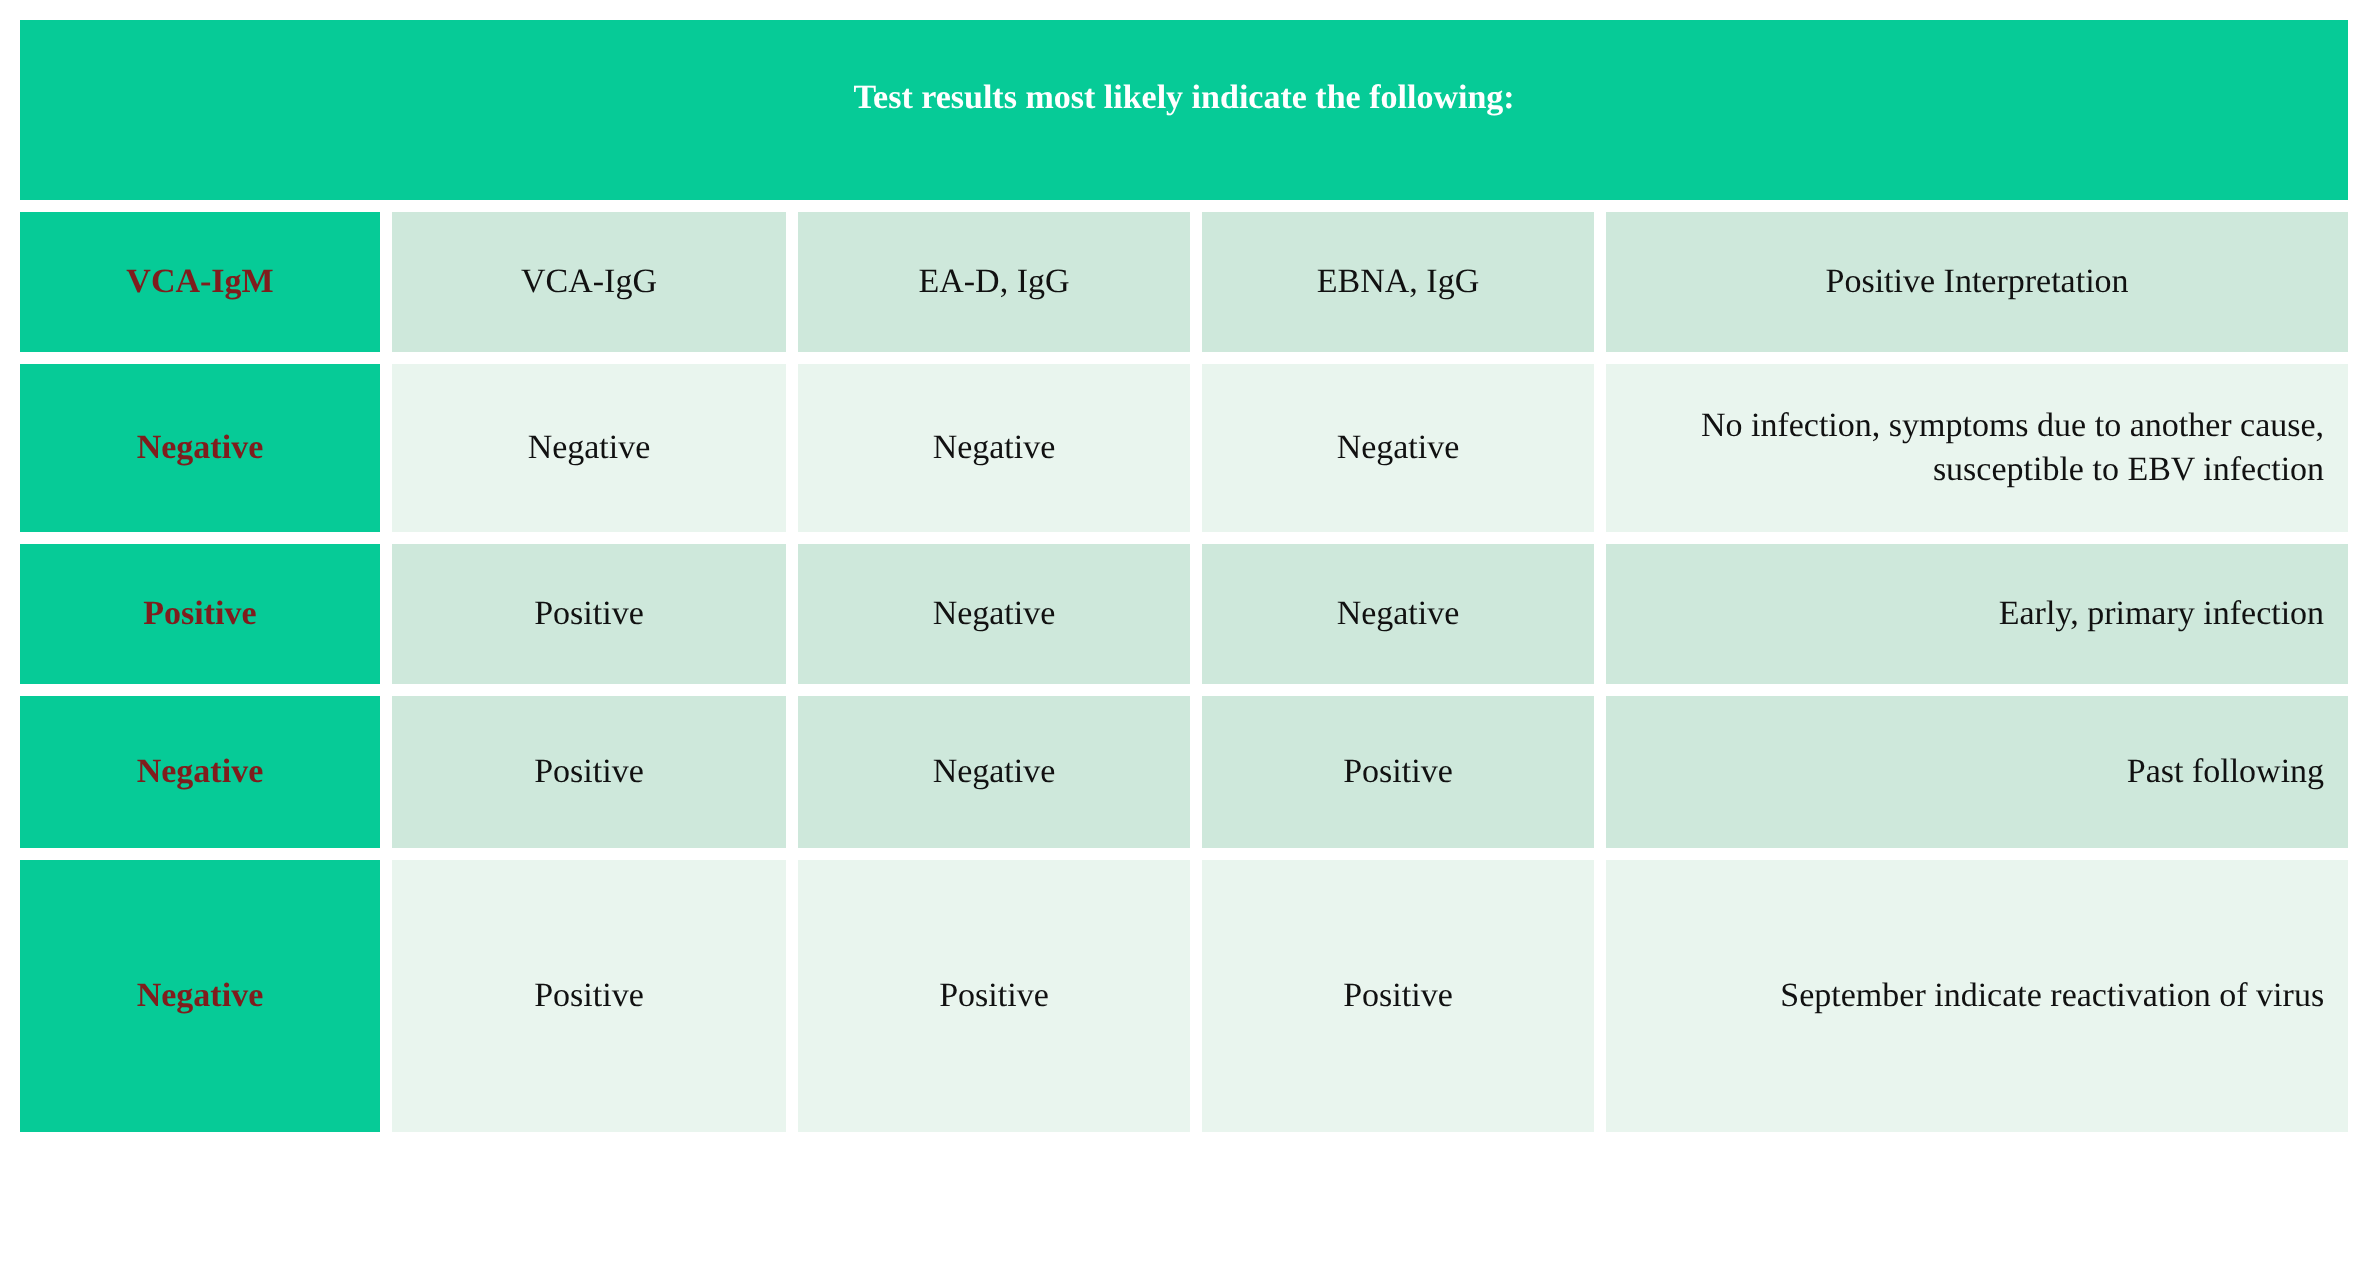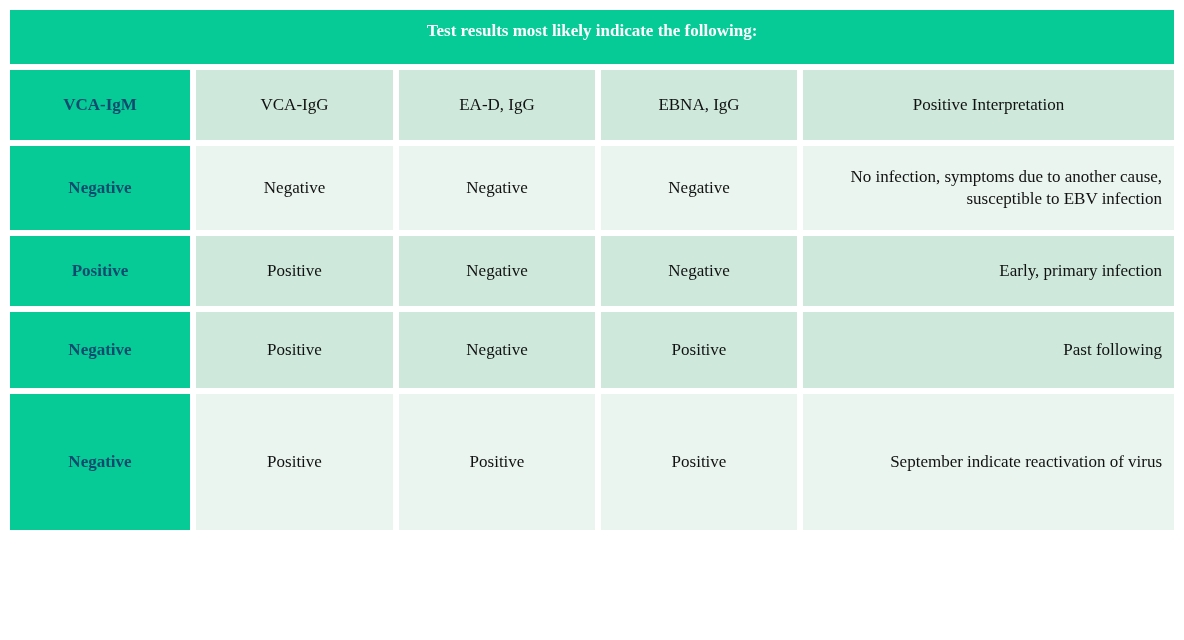--- a/index.html
+++ b/index.html
@@ -30,34 +30,34 @@
   td, th {
     padding: 2px 8px;
     text-align: center;
     vertical-align: middle;
     font-size: 17px;
     color: var(--cell-text);
     font-weight: normal;
     line-height: 1.3;
   }
   .banner-cell {
-    height: 54px;
+    height: 90px;
     background: var(--green);
     color: var(--banner-text);
     font-weight: bold;
     font-size: 17px;
     vertical-align: middle;
     padding-bottom: 14px;
   }
   tr.header-row th { height: 70px; background: var(--band-dark); }
   tr.band-a td { background: var(--band-light); }
   tr.band-b td { background: var(--band-dark); }
   th.key-col, td.key-col {
     background: var(--green) !important;
-    color: #0c4a6e;
+    color: #7f1d1d;
     font-weight: bold;
     padding-left: 2px;
     padding-right: 2px;
   }
   tr.r1 td, tr.r1 th { height: 84px; }
   tr.r2 td, tr.r2 th { height: 70px; }
   tr.r3 td, tr.r3 th { height: 76px; }
   tr.r4 td, tr.r4 th { height: 76px; }
   tr.r5 td, tr.r5 th { height: 136px; }
   td.interp { padding: 2px 12px; text-align: right; }

